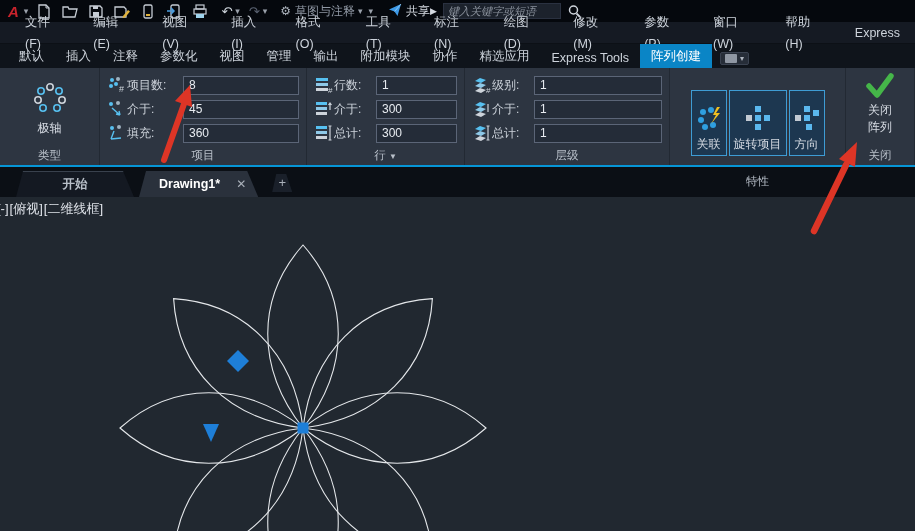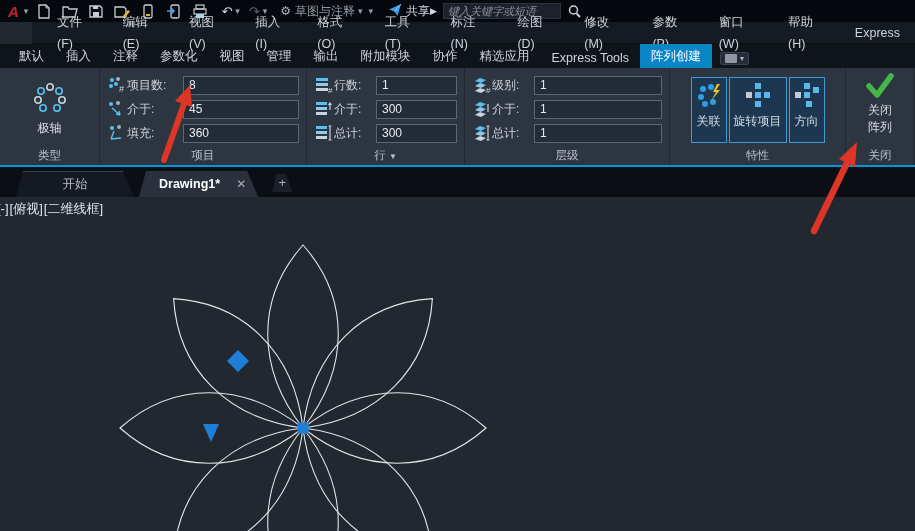--- a/index.html
+++ b/index.html
@@ -18,21 +18,21 @@
   .share { display:flex; align-items:flex-start; margin-left:12px; color:#d5dae2; }
   .share svg { width:14px; height:14px; margin-right:4px; }
   .doc-title { flex:1; text-align:center; color:#e8ecf1; font-size:12.5px; letter-spacing:.2px; }
   .flyout { color:#d5dae2; font-size:9px; margin-right:6px; }
   .search-box { width:118px; height:16px; background:#1c222c; border:1px solid #2a3140;
     color:#dfe3e9; font-size:11px; font-style:italic; padding:0 4px; }
   .search-box::placeholder { color:#8a919c; font-style:italic; }
   .mag { width:15px; height:15px; margin-left:6px; }
 
   .menubar { height:22px; background:#151a23; display:flex; align-items:center;
-    padding-left:10px; border-bottom:1px solid #0c1016;margin-left:32px; }
+    padding-left:10px; border-bottom:1px solid #0c1016; }
   .menu-item { color:#ced4dc; font-size:12.5px; padding:0 15px; line-height:22px; }
 
   .tabrow { height:24px; background:#0f141b; display:flex; align-items:flex-end; padding-left:8px; }
   .rtab { color:#ced4dc; font-size:12.5px; padding:4px 11px 3px; white-space:nowrap; }
   .rtab.active { background:#0a85c6; color:#fff; }
   .ribbon-toggle { margin:0 0 3px 8px; display:flex; align-items:center; background:#262d38;
     border:1px solid #3a4250; border-radius:2px; padding:1px 4px; color:#aeb5bf; font-size:8px; }
   .ribbon-toggle .mini-img { width:12px; height:9px; background:#8f97a3; border-radius:1px;
     margin-right:3px; display:inline-block; }
 
@@ -45,31 +45,31 @@
   .bigbtn svg { margin-bottom:4px; }
   .fields { display:flex; flex-direction:column; justify-content:center; gap:4px; width:100%; padding:0 7px; }
   .field-row { display:flex; align-items:center; height:20px; }
   .field-icon { width:20px; height:18px; flex:0 0 20px; }
   .field-label { font-size:12px; color:#ccd2da; width:56px; white-space:nowrap; }
   .field-label.narrow { width:42px; }
   .field-input { flex:1; height:19px; background:#242c38; border:1px solid #5b6577;
     color:#e8ecf1; font-size:12px; padding:0 5px; min-width:0; }
   .prop-btns { display:flex; align-items:stretch; height:100%; padding:2px 2px 0; }
   .prop-btn { display:flex; flex-direction:column; align-items:center; justify-content:flex-start;
-    color:#d5dae2; font-size:12px; padding:4px 4px 2px; margin:4px 1px; border:1px solid transparent; }
+    color:#d5dae2; font-size:12px; padding:14px 4px 2px; margin:17px 1px; border:1px solid transparent; }
   .prop-btn svg { margin-bottom:5px; }
   .prop-btn.pressed { background:#1d3750; border:1px solid #3e9cd4; }
   .close-btn { display:flex; flex-direction:column; align-items:center; color:#d5dae2;
     font-size:12px; line-height:17px; padding:2px 6px; }
   .close-btn svg { margin-bottom:3px; }
 
   .filetabs { height:30px; background:#0b0f15; display:flex; align-items:flex-end; padding-left:16px; }
   .ftab { height:26px; display:flex; align-items:center; padding:0 20px; font-size:12.5px;
     clip-path:polygon(0 100%, 7px 0, calc(100% - 11px) 0, 100% 100%); }
-  .ftab.start { color:#b8bfc8; background:#141922; border-top:1px solid #39414d; width:118px; justify-content:center; }
+  .ftab.start { color:#b8bfc8; background:#141922; border-top:1px solid #39414d; width:118px; justify-content:center;font-weight:bold; }
   .ftab.active { color:#fff; font-weight:bold; background:#2a313c; margin-left:5px; padding-right:12px; }
   .ftab-close { font-weight:normal; color:#aab1ba; font-size:12px; margin-left:16px; }
   .newtab-btn { color:#aab1ba; font-size:13px; margin:0 0 5px 14px; background:#1a202a;
     width:20px; height:18px; text-align:center; line-height:17px; clip-path:polygon(0 100%,4px 0,calc(100% - 6px) 0,100% 100%); }
 
   .canvas { position:relative; height:335px; background:#212830; }
   .viewport-label { position:absolute; top:3px; left:-3px; color:#dfe3e9; font-size:13px; }
   .viewport-label span { margin-right:1px; }
   .canvas svg.drawing { position:absolute; inset:0; }
 

